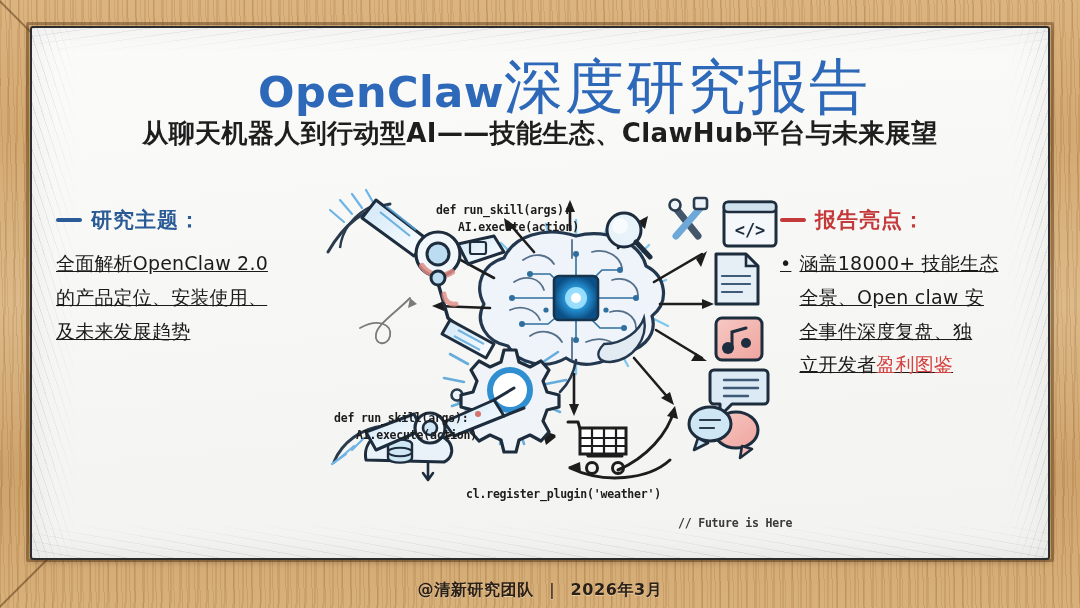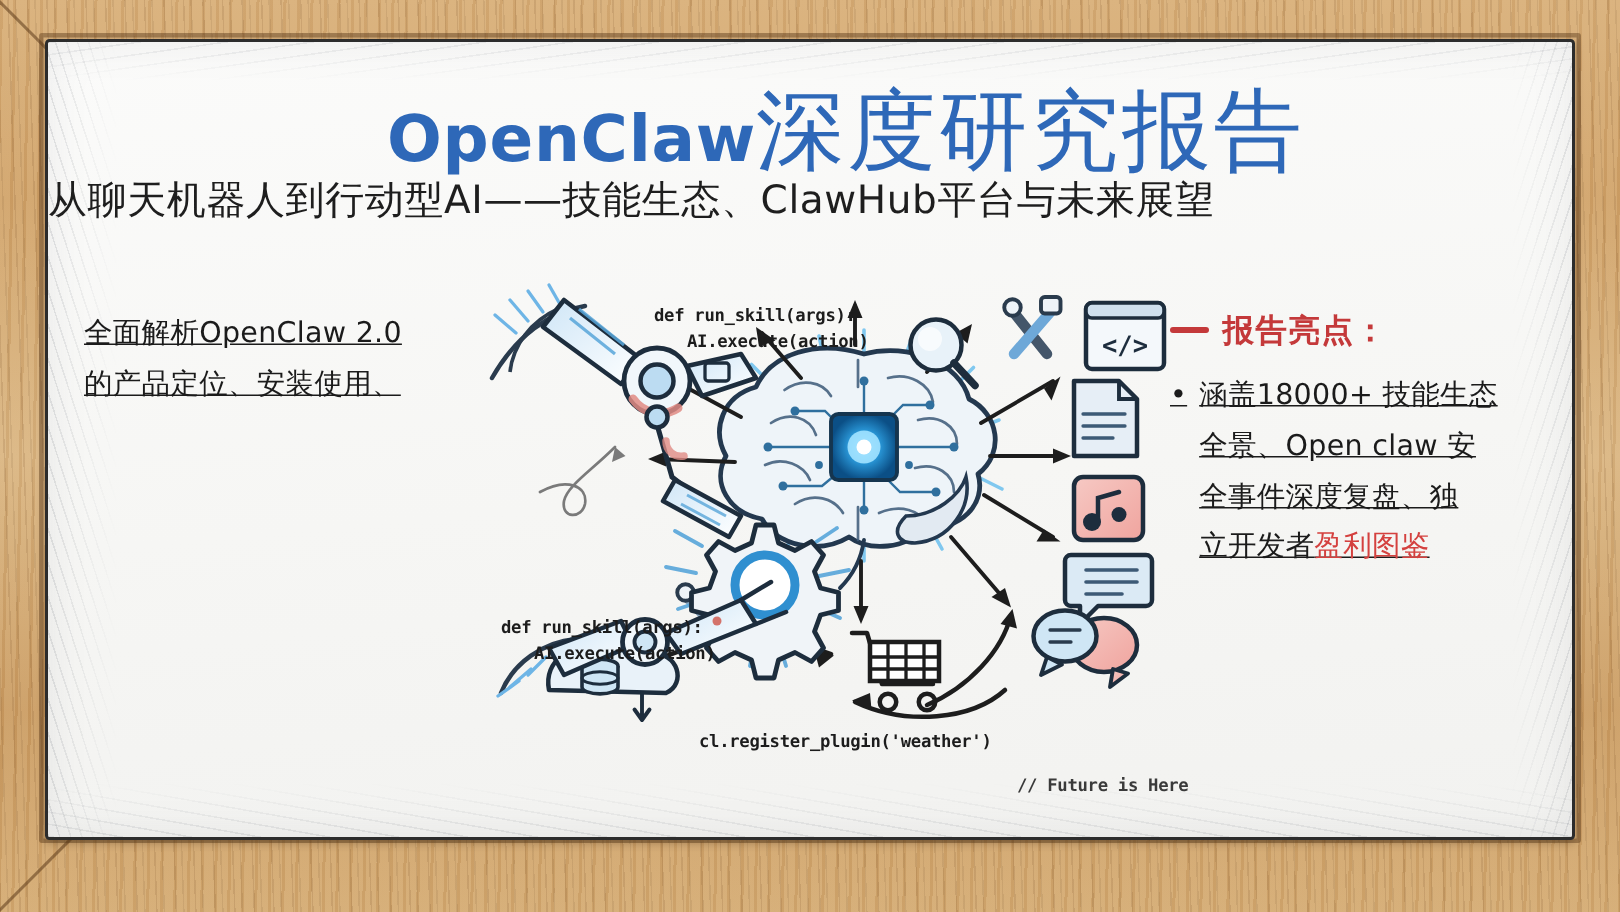--- a/index.html
+++ b/index.html
@@ -86,23 +86,23 @@
     font-size: 43px; font-weight: 700; letter-spacing: .5px;
     color: #2e68b8;
   }
   #title-cn {
     font-family: "DejaVu Sans", sans-serif;
     font-size: 59px; font-weight: 400; letter-spacing: 2px;
     color: #2e68b8;
   }
   #subtitle {
     position: absolute; top: 88px; left: 0; width: 100%;
-    text-align: left;
-    font-family: "DejaVu Sans", sans-serif;
-    font-size: 26px; font-weight: 400; color: #1e1e1e;
+    text-align: center;
+    font-family: "DejaVu Sans", sans-serif;
+    font-size: 26px; font-weight: 700; color: #1e1e1e;
     letter-spacing: .4px; white-space: nowrap;
   }
 
   
   .side { position: absolute; top: 178px; }
   .side.left  { left: 24px;  width: 268px; }
   .side.right { right: 18px; width: 250px; }
 
   .side-head {
     display: flex; align-items: center; gap: 9px;
@@ -167,23 +167,28 @@
     <div class="board-shade top"></div>
     <div class="board-shade bottom"></div>
 
     <div class="title-row">
       <div id="title-en">OpenClaw</div>
       <div id="title-cn">深度研究报告</div>
     </div>
     <div id="subtitle">从聊天机器人到行动型AI——技能生态、ClawHub平台与未来展望</div>
 
     <div class="side left">
+      <div class="side-head">
+        <span class="head-dash"></span>
+        <span>研究主题：</span>
+      </div>
       <div class="side-body">
         <div>全面解析OpenClaw 2.0</div>
         <div>的产品定位、安装使用、</div>
+        <div>及未来发展趋势</div>
       </div>
     </div>
 
     <div class="side right">
       <div class="side-head">
         <span class="head-dash"></span>
         <span>报告亮点：</span>
       </div>
       <div class="side-body">
         <div class="bullet-row">
@@ -471,13 +476,18 @@
       </div>
       <div class="code-note" id="code-bottom">
         <div class="l1">def run_skill(args):</div>
         <div class="l2">AI.execute(action)</div>
       </div>
       <div class="code-note" id="code-plugin">cl.register_plugin('weather')</div>
       <div class="code-note" id="code-future">// Future is Here</div>
     </div>
   </div>
 
+  <div id="footer">
+    <span>@清新研究团队</span>
+    <span class="sep">|</span>
+    <span>2026年3月</span>
+  </div>
 </div>
 
 </body></html>

